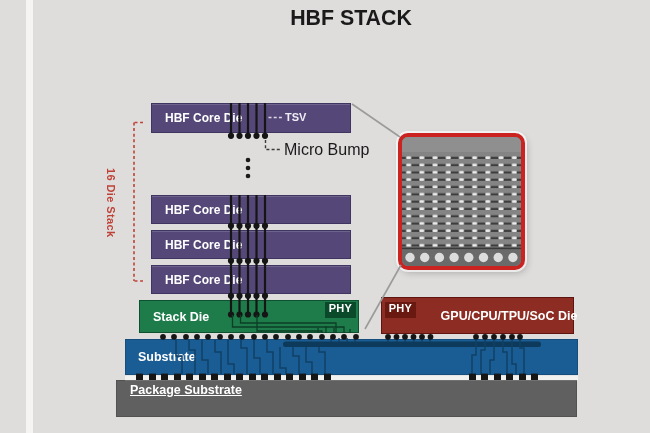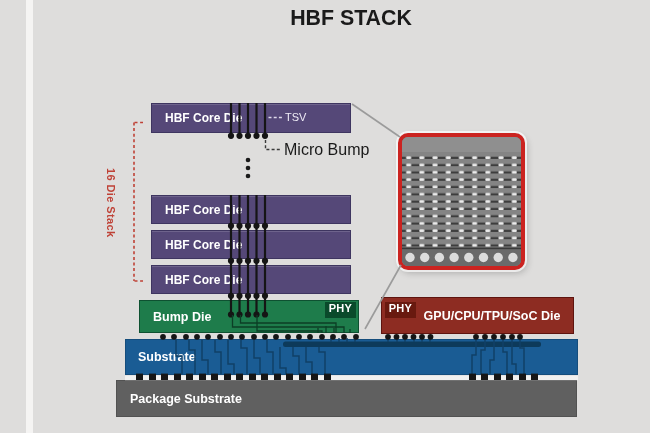--- a/index.html
+++ b/index.html
@@ -24,21 +24,21 @@
   .phy{position:absolute;display:flex;justify-content:center;
     color:var(--label_white);font-size:11px;font-weight:bold;letter-spacing:.3px;}
   .logic{position:absolute;left:113px;top:300px;width:220px;height:33px;
     background:var(--logic_die);border:1px solid #0e5131;}
   .soc{position:absolute;left:355px;top:297px;width:193px;height:37px;
     background:var(--soc_die);border:1px solid #5e140f;}
   .interposer{position:absolute;left:99px;top:339px;width:453px;height:36px;
     background:var(--interposer);border:1px solid #154d7c;}
   .substrate{position:absolute;left:90px;top:380px;width:461px;height:37px;
     background:var(--substrate);border:1px solid #525252;}
-  .tsv-label{position:absolute;left:259px;top:111px;color:#efecf6;font-size:11px;font-weight:normal;}
+  .tsv-label{position:absolute;left:259px;top:111px;color:#efecf6;font-size:11px;font-weight:bold;}
   .microbump-label{position:absolute;left:258px;top:141px;color:var(--ink);font-size:16px;}
   .bracket-label{position:absolute;left:79px;top:160px;height:86px;writing-mode:vertical-rl;
     text-align:center;color:var(--accent_red);font-size:11px;font-weight:bold;letter-spacing:.4px;}
   .inset{position:absolute;left:372px;top:133px;width:127px;height:137px;background:#7a7a7a;
     border:4px solid var(--inset_border);border-radius:10px;overflow:hidden;
     box-shadow:0 0 0 2px rgba(255,255,255,.7), 2px 3px 7px rgba(0,0,0,.22);}
   svg.overlay{position:absolute;left:0;top:0;width:650px;height:433px;pointer-events:none;}
 </style>
 </head>
 <body>
@@ -62,35 +62,35 @@
   <div class="die" style="top:265px;height:29px;">
     <span class="lbl">HBF Core Die</span>
   </div>
 
   <div class="bracket-label">16 Die Stack</div>
 
   <div class="tsv-label">TSV</div>
   <div class="microbump-label">Micro Bump</div>
 
   <div class="logic"></div>
-  <div class="blk-lbl" style="left:127px;top:300px;height:33px;display:flex;align-items:center;">Bump Die</div>
+  <div class="blk-lbl" style="left:127px;top:300px;height:33px;display:flex;align-items:center;">Stack Die</div>
   <div class="phy" style="left:299px;top:301.5px;width:31px;height:16px;background:var(--logic_phy);">
     <span>PHY</span>
   </div>
 
   <div class="soc"></div>
   <div class="phy" style="left:359px;top:302px;width:31px;height:16px;background:var(--soc_phy);">
     <span>PHY</span>
   </div>
-  <div class="blk-lbl" style="left:388px;top:297px;width:156px;height:37px;display:flex;align-items:center;justify-content:center;">GPU/CPU/TPU/SoC Die</div>
+  <div class="blk-lbl" style="left:405px;top:297px;width:156px;height:37px;display:flex;align-items:center;justify-content:center;">GPU/CPU/TPU/SoC Die</div>
 
   <div class="interposer"></div>
   <div class="blk-lbl" style="left:112px;top:339px;height:36px;display:flex;align-items:center;">Substrate</div>
   <div class="substrate"></div>
-  <div class="blk-lbl" style="left:104px;top:380px;height:37px;display:flex;align-items:center;">Package Substrate</div>
+  <div class="blk-lbl" style="left:104px;top:371px;height:37px;display:flex;align-items:center;text-decoration:underline;">Package Substrate</div>
 
   <div class="inset">
     <svg width="119" height="129" viewBox="0 0 119 129">
       <defs>
         <pattern id="die-layers" width="13.2" height="7.3" patternUnits="userSpaceOnUse">
           <rect width="13.2" height="7.3" fill="#848484"></rect>
           <rect y="5.2" width="13.2" height="2.1" fill="#3d3d3d"></rect>
           <rect x="4.1" y="4.7" width="5.1" height="2.7" rx="1" fill="#ececec"></rect>
         </pattern>
       </defs>

